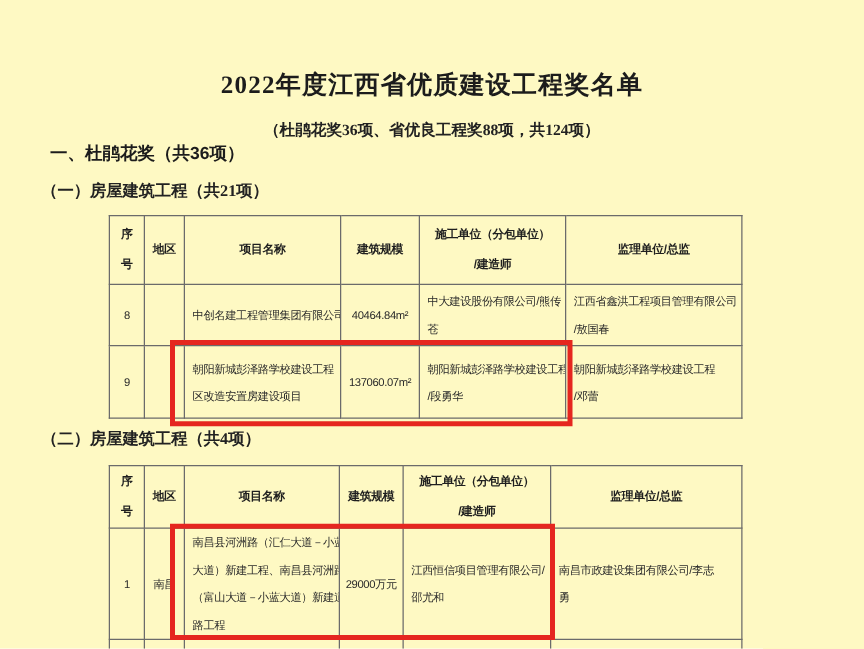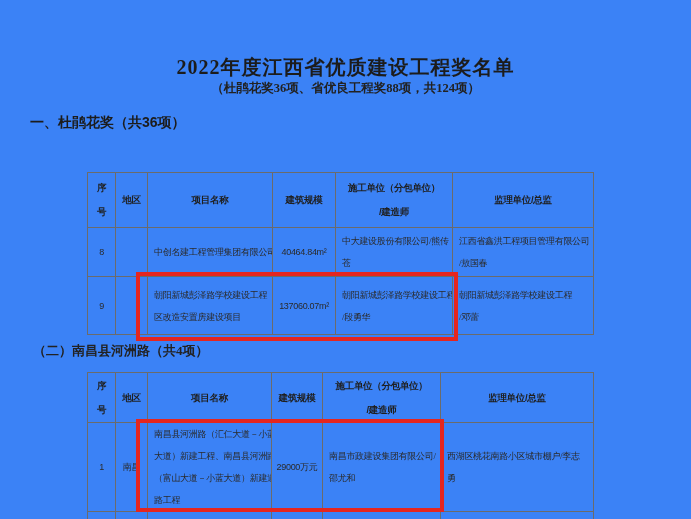--- a/index.html
+++ b/index.html
@@ -1,49 +1,49 @@
 <!DOCTYPE html>
 <html><head>
 <meta charset="utf-8">
 <style>
   * { margin: 0; padding: 0; box-sizing: border-box; }
   html, body { background: #ffffff; }
   .page {
     position: relative;
     width: 691px;
     height: 519px;
-    background: #3b82f6;
+    background: #fef9c3;
     overflow: hidden;
     font-family: "Liberation Sans", sans-serif;
     color: #262626;
   }
   .doc-title {
     position: absolute;
     top: 54px; left: 0; width: 691px;
     text-align: center;
     font-family: "Liberation Serif", serif;
     font-size: 20px;
     font-weight: bold;
     letter-spacing: 1px;
     color: #1c1c1c;
     white-space: pre;
   }
   .doc-subtitle {
     position: absolute;
-    top: 80px; left: 0; width: 691px;
+    top: 96px; left: 0; width: 691px;
     text-align: center;
     font-family: "Liberation Serif", serif;
     font-size: 12.5px;
     font-weight: bold;
     color: #222222;
     white-space: pre;
   }
   .section-heading {
     position: absolute;
-    left: 30px; top: 114px;
+    left: 40px; top: 114px;
     font-size: 14px;
     font-weight: bold;
     color: #1c1c1c;
     white-space: pre;
   }
   .subsection-heading {
     position: absolute;
     left: 33px;
     font-family: "Liberation Serif", serif;
     font-size: 13px;
@@ -75,21 +75,21 @@
   }
   table.award-table th {
     font-weight: bold;
     text-align: center;
     font-size: 9.5px;
     line-height: 24px;
     white-space: pre-line;
     color: #1f1f1f;
   }
   td.c-center { text-align: center; }
-  td.c-left { text-align: left; padding-left: 6px; padding-right: 2px; font-family: Liberation Serif, serif; }
+  td.c-left { text-align: left; padding-left: 6px; padding-right: 2px; }
   .hdr-row-1 { height: 55px; }
   .row-8 { height: 49px; }
   .row-9 { height: 58px; }
   .hdr-row-2 { height: 50px; }
   .row-m1 { height: 82px; }
   .row-stub { height: 30px; }
   .highlight-box {
     position: absolute;
     border: 4px solid #e5261f;
     background: transparent;
@@ -99,20 +99,21 @@
   .hl-2 { left: 136px; top: 419px; width: 308px; height: 93px; }
 </style>
 </head>
 <body>
 
 <div class="page">
 
   <div class="doc-title">2022年度江西省优质建设工程奖名单</div>
   <div class="doc-subtitle">（杜鹃花奖36项、省优良工程奖88项，共124项）</div>
   <div class="section-heading">一、杜鹃花奖（共36项）</div>
+  <div class="subsection-heading sub1">（一）房屋建筑工程（共21项）</div>
 
   <table class="award-table t1">
     <colgroup>
       <col style="width:28px">
         <col style="width:32px">
         <col style="width:125px">
       <col style="width:63px">
         <col style="width:117px">
         <col style="width:141px">
     </colgroup>
@@ -144,21 +145,21 @@
 区改造安置房建设项目</td>
       <td class="c-center">137060.07m²</td>
       <td class="c-left">朝阳新城彭泽路学校建设工程
 /段勇华</td>
       <td class="c-left">朝阳新城彭泽路学校建设工程
 /邓蕾</td>
     </tr>
   </tbody>
     </table>
 
-  <div class="subsection-heading sub2">（二）南昌县河洲路（共4项）</div>
+  <div class="subsection-heading sub2">（二）房屋建筑工程（共4项）</div>
 
   <table class="award-table t2">
     <colgroup>
       <col style="width:28px">
         <col style="width:32px">
         <col style="width:124px">
       <col style="width:51px">
         <col style="width:118px">
         <col style="width:153px">
     </colgroup>
@@ -174,23 +175,23 @@
       <th>监理单位/总监</th>
     </tr>
     <tr class="row-m1">
       <td class="c-center">1</td>
       <td class="c-center">南昌</td>
       <td class="c-left">南昌县河洲路（汇仁大道－小蓝
 大道）新建工程、南昌县河洲路
 （富山大道－小蓝大道）新建道
 路工程</td>
       <td class="c-center">29000万元</td>
-      <td class="c-left">南昌市政建设集团有限公司/
+      <td class="c-left">江西恒信项目管理有限公司/
 邵尤和</td>
-      <td class="c-left">西湖区桃花南路小区城市棚户/李志
+      <td class="c-left">南昌市政建设集团有限公司/李志
 勇</td>
     </tr>
     <tr class="row-stub">
       <td></td>
       <td></td>
       <td></td>
       <td></td>
       <td></td>
       <td></td>
     </tr>

